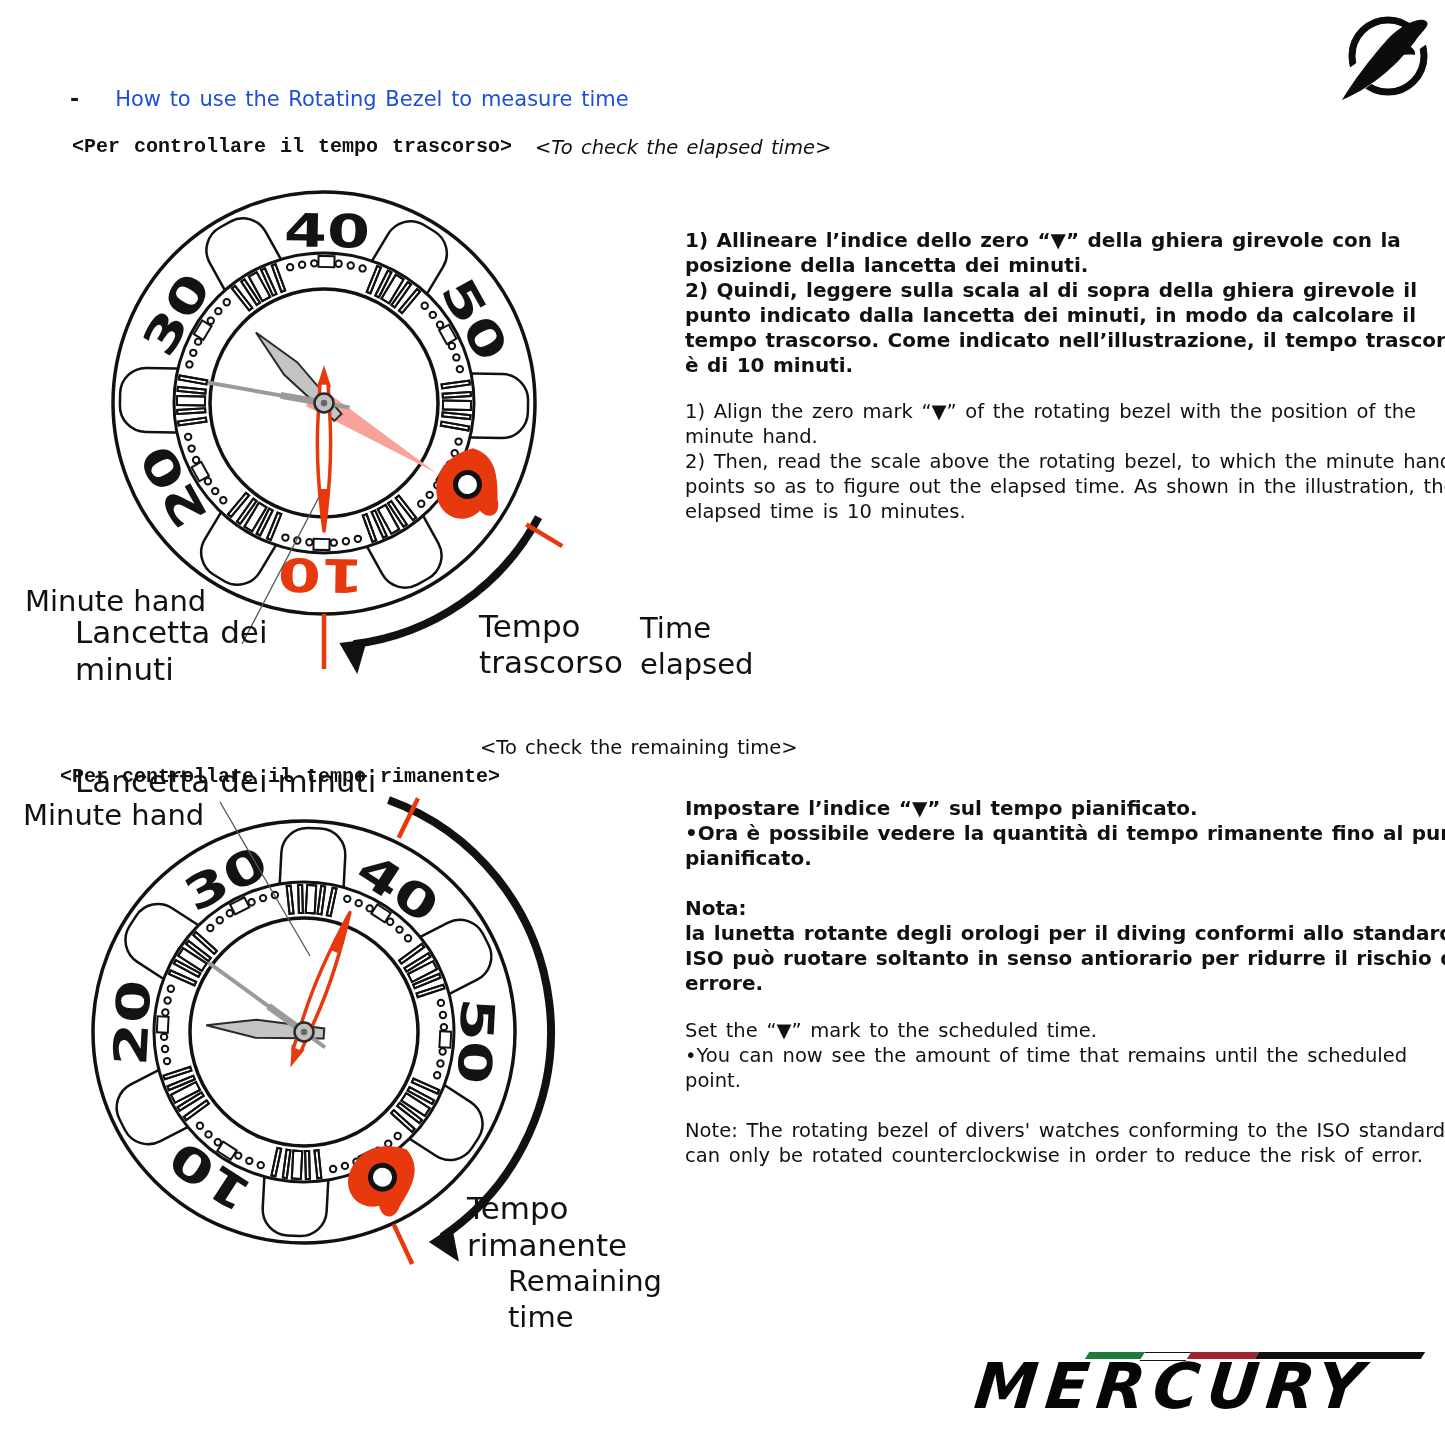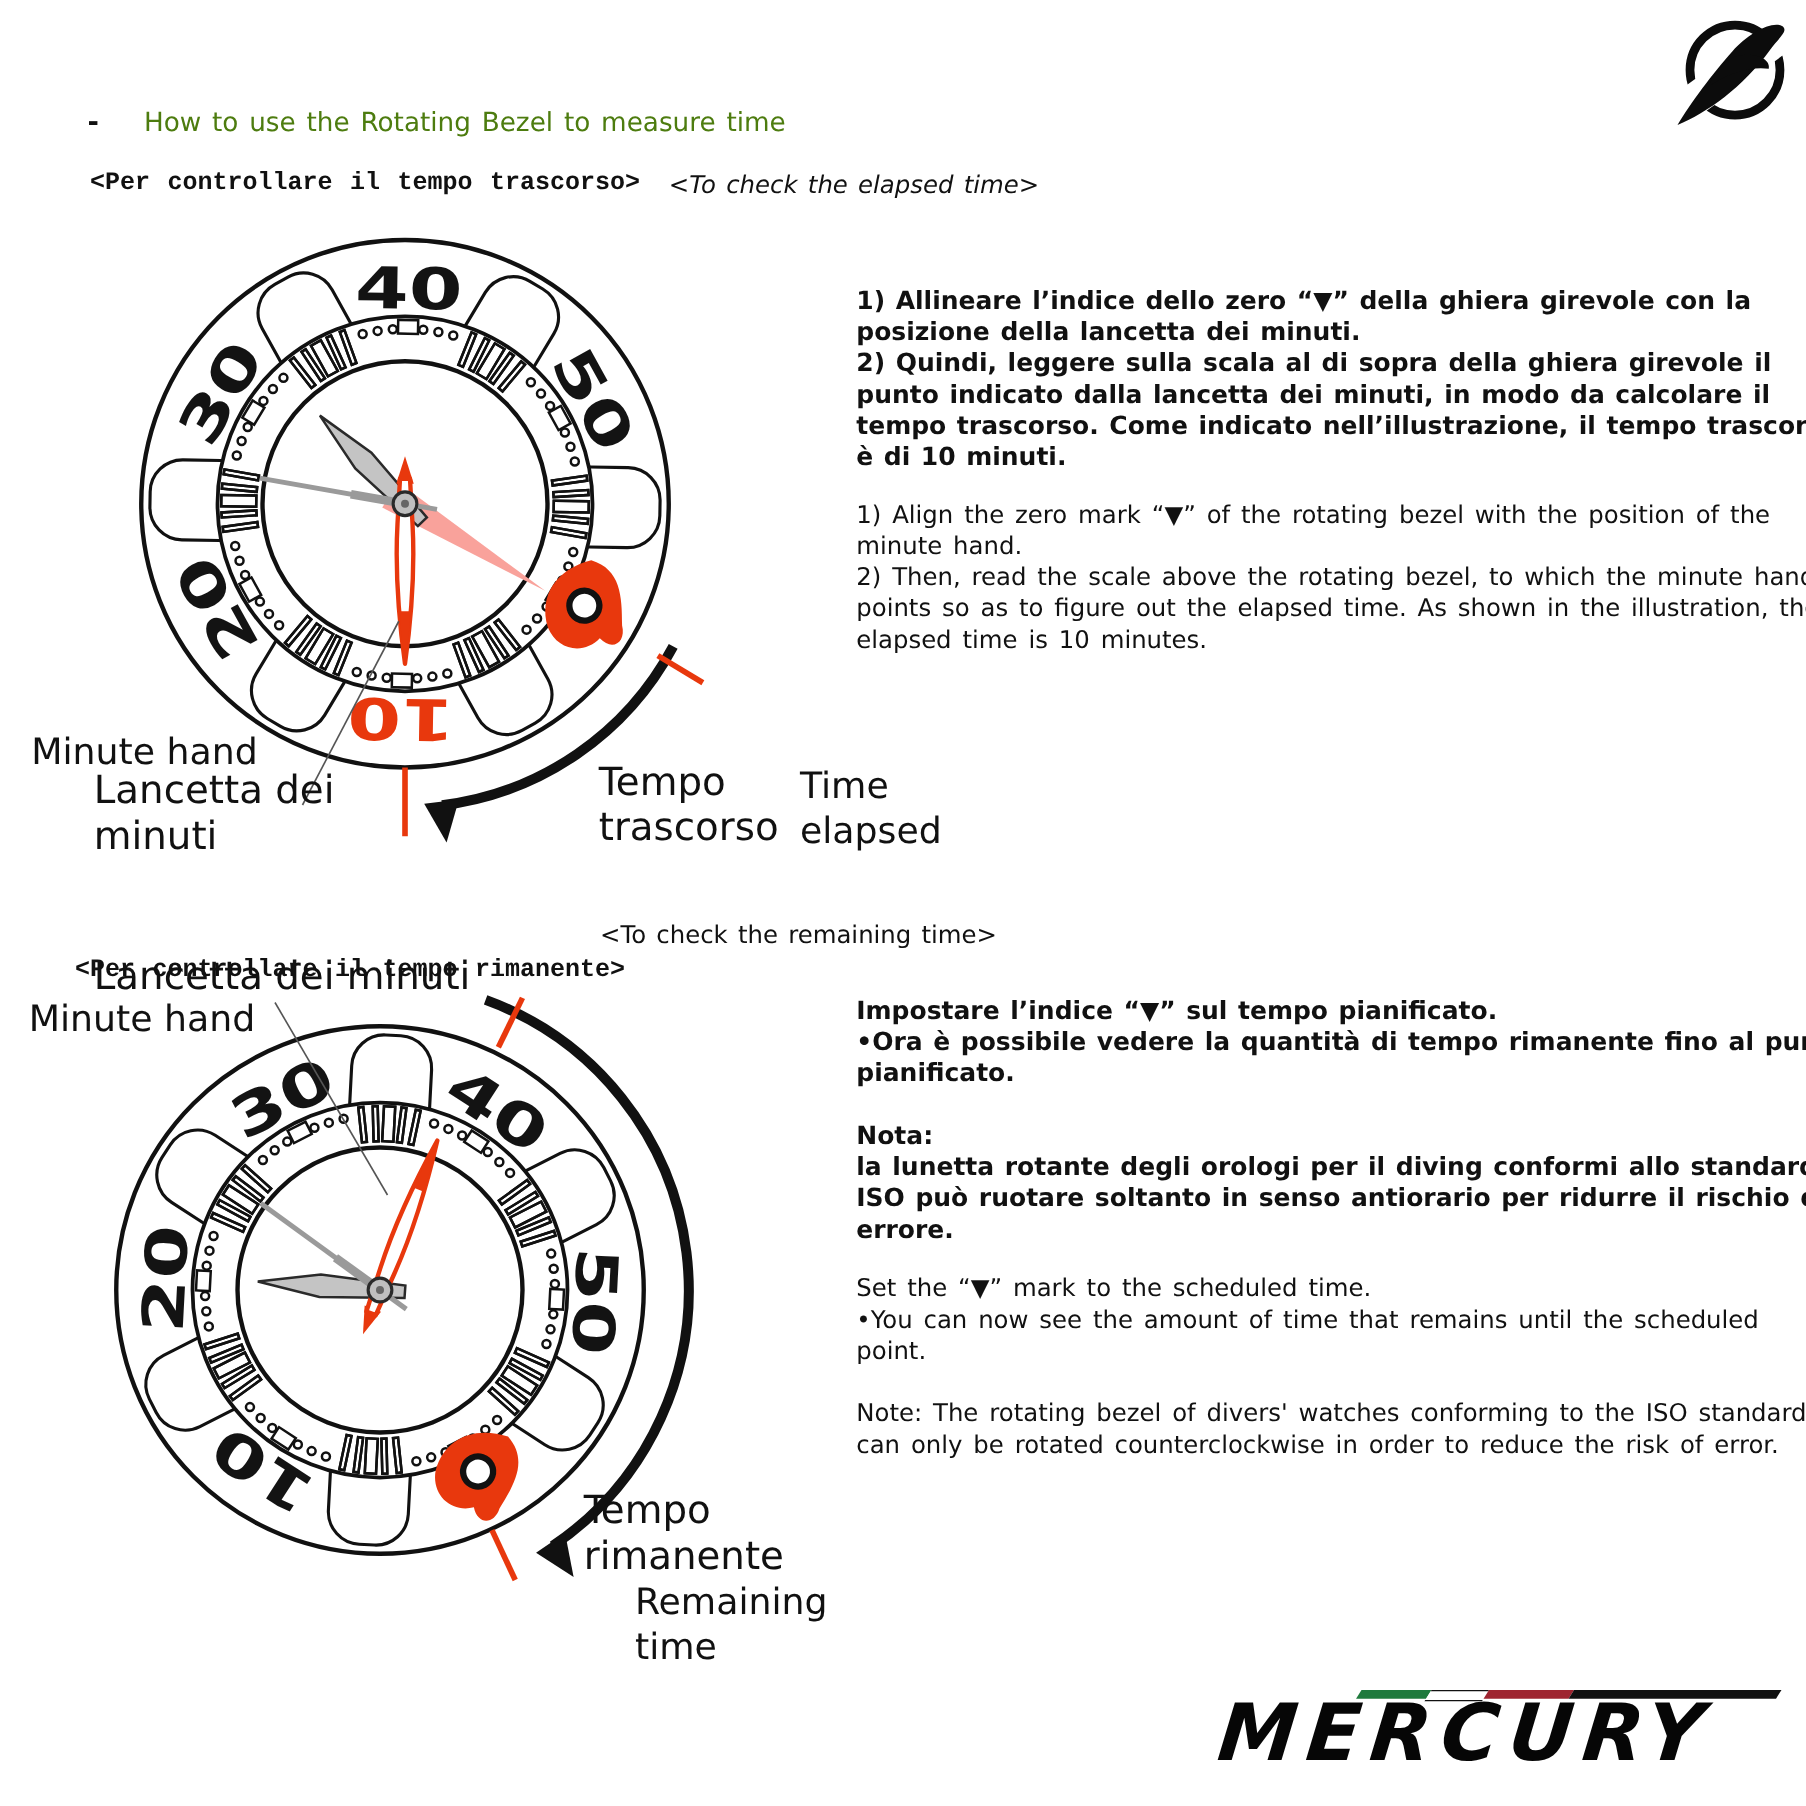--- a/index.html
+++ b/index.html
@@ -5,21 +5,21 @@
   html,body{margin:0;padding:0;background:#fff;}
   body{font-family:"DejaVu Sans","Liberation Sans",sans-serif;color:#111;}
   .page{position:relative;width:1445px;height:1445px;background:#fff;overflow:hidden;}
   .abs{position:absolute;}
   svg#scene{position:absolute;left:0;top:0;z-index:1;pointer-events:none;}
   .txt{z-index:2;}
   .pre{white-space:pre;}
   .title-row{left:70px;top:86px;display:flex;align-items:baseline;z-index:2;}
   .title-dash{font-weight:700;font-size:22px;margin-right:26px;}
   .title-it{font-weight:700;font-size:22px;word-spacing:2px;}
-  .title-en{font-size:21px;margin-left:10px;word-spacing:2px;color:#4d7c0f;}
+  .title-en{font-size:21px;margin-left:10px;word-spacing:2px;color:#1d4ed8;}
   .h-it{font-weight:700;font-size:20px;word-spacing:2px;font-family:Liberation Mono, monospace;}
   .h-en{font-size:19.5px;word-spacing:2px;}
   .body-it{font-weight:700;font-size:20px;line-height:25px;word-spacing:1.5px;}
   .body-en{font-size:19.5px;line-height:25px;word-spacing:2.5px;}
   .lbl{font-size:29px;}
   .lbl-b{font-weight:400;font-size:31px;}
   .mercury{left:975px;top:1343px;width:460px;height:90px;z-index:2;}
   .m-stripe{position:absolute;left:112px;top:9px;height:7px;display:flex;transform:skewX(-32deg);}
   .m-stripe span{display:block;height:100%;}
   .m-word{position:absolute;left:0;top:12px;font-style:italic;font-weight:700;font-size:63px;

